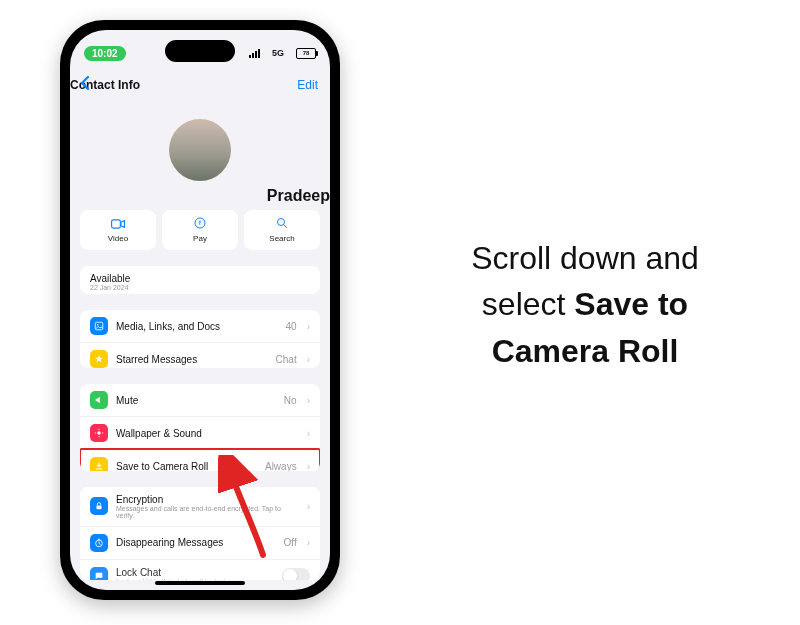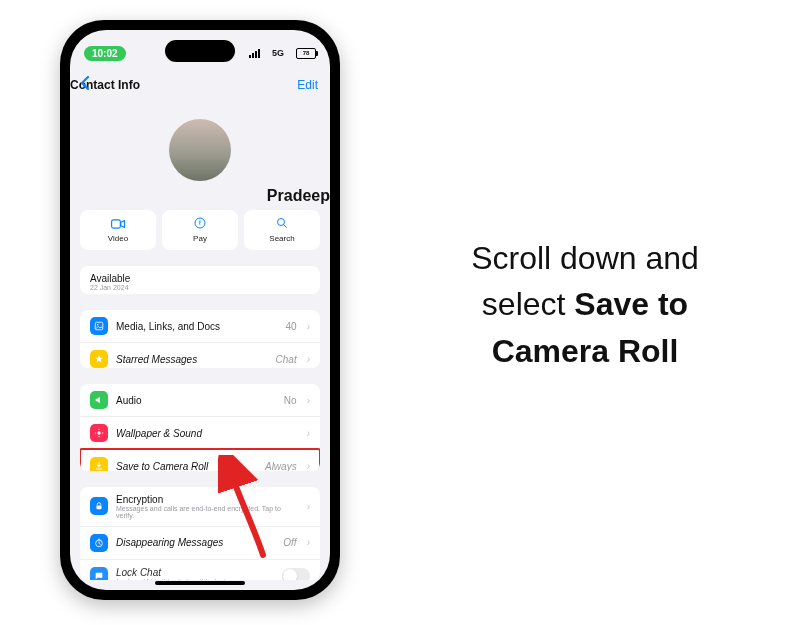--- a/index.html
+++ b/index.html
@@ -186,21 +186,21 @@
     margin-top:8px;
   }
   .row {
     display:flex;
     align-items:center;
     padding: 7px 10px;
     font-size: 10px;
     gap:8px;
     position:relative;
   }
-  .row + .row { border-top: 1px solid #eee; font-style: italic; }
+  .row + .row { border-top: 1px solid #eee; }
   .ricon {
     width: 18px; height: 18px;
     border-radius:5px;
     display:flex;
     align-items:center;
     justify-content:center;
     color:#fff;
     font-size:10px;
     flex-shrink:0;
   }
@@ -371,21 +371,21 @@
           </div>
         </div>
 
         <div class="card">
           <div class="row">
             <div class="ricon" style="background:#34c759">
               <svg width="10" height="10" viewBox="0 0 24 24">
                   <path fill="#fff" d="M4 9v6h4l6 5V4L8 9H4z"></path>
                 </svg>
             </div>
-            <span class="rlabel">Audio</span>
+            <span class="rlabel">Mute</span>
             <span class="rval">No</span>
             <span class="chev">›</span>
           </div>
           <div class="row">
             <div class="ricon" style="background:#ff2d55">
               <svg width="10" height="10" viewBox="0 0 24 24">
                   <circle cx="12" cy="12" r="4" fill="#fff"></circle>
                   <g stroke="#fff" stroke-width="2">
                     <line x1="12" y1="2" x2="12" y2="5"></line>
                     <line x1="12" y1="19" x2="12" y2="22"></line>

